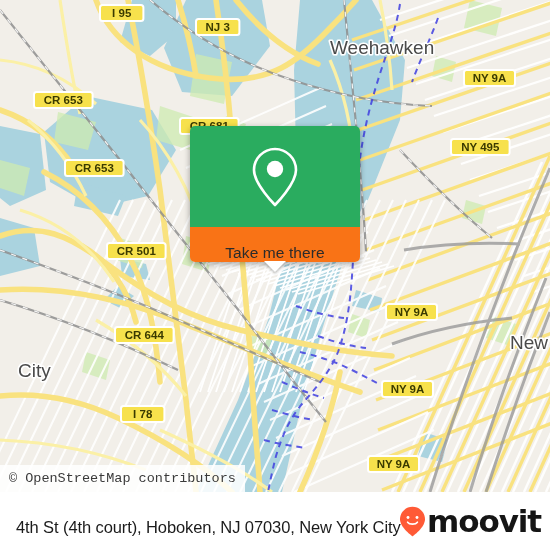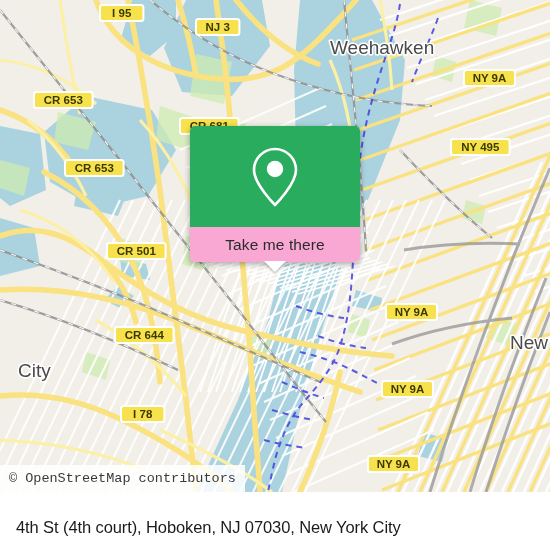--- a/index.html
+++ b/index.html
@@ -21,22 +21,22 @@
     box-shadow:0 2px 6px rgba(0,0,0,.35);
     z-index:40;
   }
   .card-top{
     position:absolute;left:0;top:0;width:170px;height:101px;
     background:#2aac5f;border-radius:5px 5px 0 0;
     display:flex;align-items:center;justify-content:center;
   }
   .card-bottom{
     position:absolute;left:0;top:101px;width:170px;height:35px;
-    background:#f9a8d4;border-radius:0 0 5px 5px;
-    display:flex;align-items:center;justify-content:center;
+    background:#f97316;border-radius:0 0 5px 5px;
+    display:flex;align-items:flex-end;justify-content:center;
   }
   .card-bottom span{
     font-size:15.5px;color:#2b2b2b;letter-spacing:.1px;
   }
   .card-tail{
     position:absolute;left:74px;top:135px;width:0;height:0;
     border-left:11px solid transparent;border-right:11px solid transparent;
     border-top:11px solid #ffffff;
     filter:drop-shadow(0 2px 1px rgba(0,0,0,.22));
   }
@@ -399,15 +399,24 @@
     <div class="card-tail"></div>
   </div>
 
   <div class="attrib">
     <span>© OpenStreetMap contributors</span>
   </div>
 
   <div class="footer">
 
     <div class="footer-addr">4th St (4th court), Hoboken, NJ 07030, New York City</div>
+    <div class="logo">
+      <svg width="27" height="31" viewBox="0 0 27 31">
+        <path d="M13.5 0.8 C6.6 0.8 1 6.4 1 13.3 C1 21.6 13.5 30.4 13.5 30.4 C13.5 30.4 26 21.6 26 13.3 C26 6.4 20.4 0.8 13.5 0.8 Z" fill="#ff5a36"></path>
+        <circle cx="9" cy="11.5" r="1.45" fill="#ffffff"></circle>
+        <circle cx="18" cy="11.5" r="1.45" fill="#ffffff"></circle>
+        <path d="M8.6 16.2 C10.3 18.8 16.7 18.8 18.4 16.2" fill="none" stroke="#ffffff" stroke-width="1.6" stroke-linecap="round"></path>
+      </svg>
+      <div class="logo-word">moovit</div>
+    </div>
   </div>
 
 </div>
 
 </body></html>

